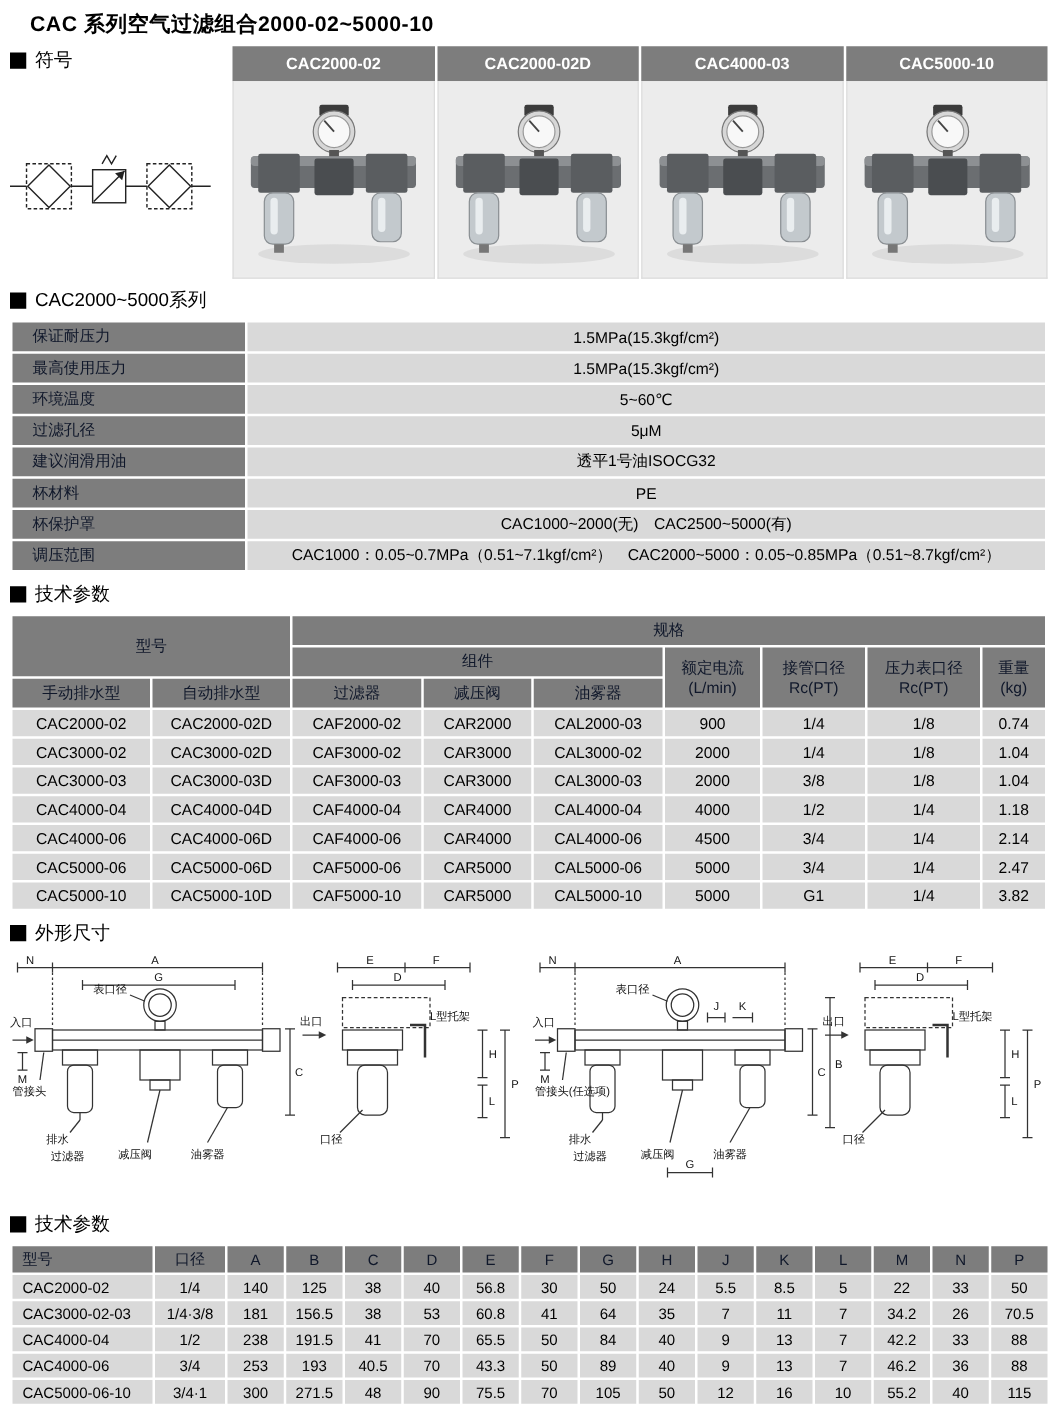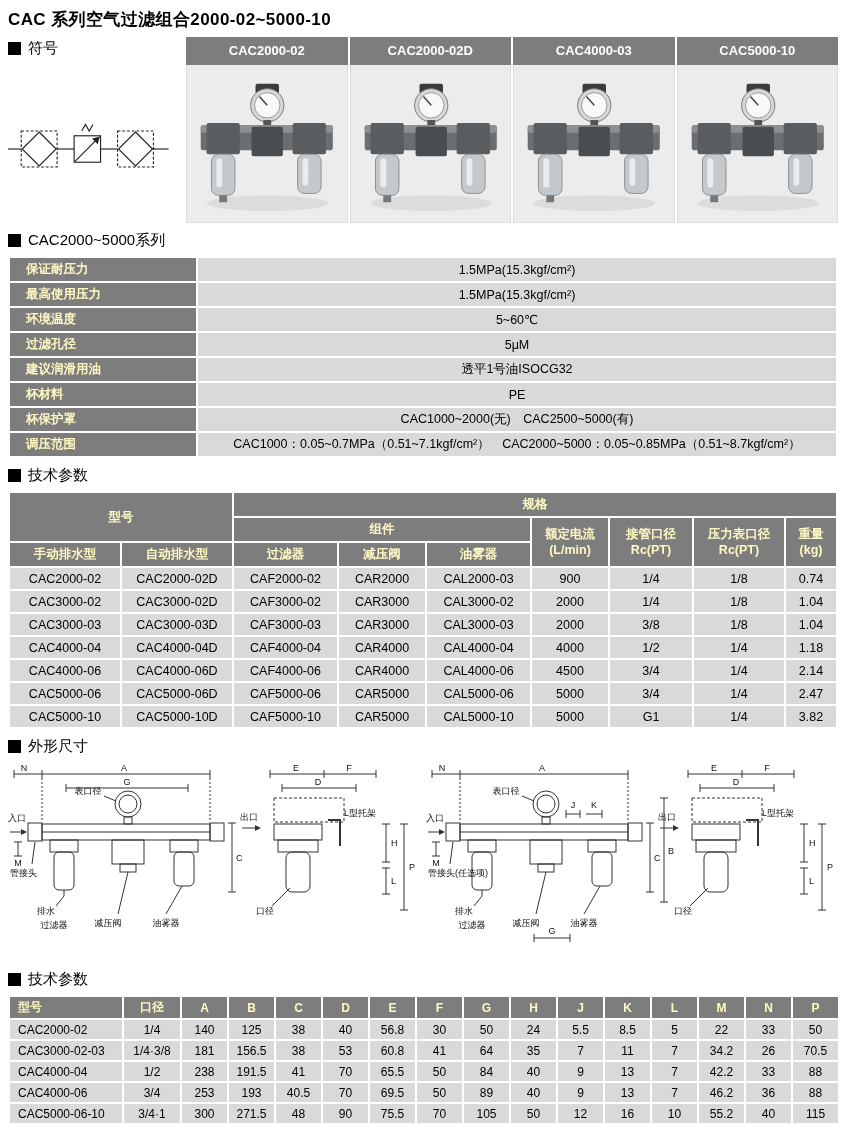--- a/index.html
+++ b/index.html
@@ -1,35 +1,35 @@
 <!DOCTYPE html>
 <html><head>
 <meta charset="utf-8">
 <style>
   *{margin:0;padding:0;box-sizing:border-box}
   html,body{width:846px;height:1137px}
   body{background:#fff;color:#000;font-family:"Liberation Sans","DejaVu Sans",sans-serif;overflow:hidden}
   .page{padding:6px 8px 0}
-  .title{font-size:17px;font-weight:bold;letter-spacing:.4px;margin:2px 0 8px}
+  .title{font-size:17px;font-weight:bold;letter-spacing:.4px;margin:2px 16px 8px}
   .sec-head{display:flex;align-items:center;gap:7px;margin:8px 0 6px}
   .sec-head .bullet{width:13px;height:13px;background:#000;flex:none}
   .sec-head .sec-title{font-size:15px;font-weight:normal}
 
   
   .symbols-row{display:flex;align-items:flex-start}
   .schematic{width:178px;padding:42px 6px 0 0}
   .schematic svg{width:170px;height:86px;display:block}
   .products{flex:1;display:grid;grid-template-columns:repeat(4,1fr);gap:2px;margin-top:-27px}
   .product-head{background:#7d7d7d;color:#fff;font-weight:bold;font-size:13px;text-align:center;height:28px;line-height:28px}
   .product-photo{height:158px;background:#ededed;border:1px solid #dcdcdc;border-top:none;overflow:hidden}
   .product-photo svg{width:100%;height:100%;display:block}
 
   
   .grid-table{border-collapse:separate;border-spacing:2px;width:830px;table-layout:fixed}
-  .grid-table th{background:#7d7d7d;color:#fef9c3;font-weight:bold;font-size:12.5px;text-align:center}
+  .grid-table th{background:#7d7d7d;color:#0f172a;font-weight:normal;font-size:12.5px;text-align:center}
   .grid-table td{background:#d9d9d9;font-size:12.5px;text-align:center}
   .series-table th{width:186px;text-align:left;padding:3px 0 3px 16px;height:22px}
   .series-table td{padding:3px 16px}
   .tech-table th{padding:3px 2px}
   .tech-table td{padding:2px 2px;height:21px}
   .tech-table .hl{display:block;line-height:1.3}
   .dim-table th{font-size:12px;padding:2px;height:20px}
   .dim-table td{font-size:12px;padding:2px;height:19px}
   .dim-table .col-model{text-align:left;padding-left:8px}
 
@@ -712,21 +712,21 @@
             <td>33</td>
             <td>88</td>
           </tr>
           <tr>
             <td class="col-model">CAC4000-06</td>
             <td>3/4</td>
             <td>253</td>
             <td>193</td>
             <td>40.5</td>
             <td>70</td>
-            <td>69.5</td>
+            <td>43.3</td>
             <td>50</td>
             <td>89</td>
             <td>40</td>
             <td>9</td>
             <td>13</td>
             <td>7</td>
             <td>46.2</td>
             <td>36</td>
             <td>88</td>
           </tr>

